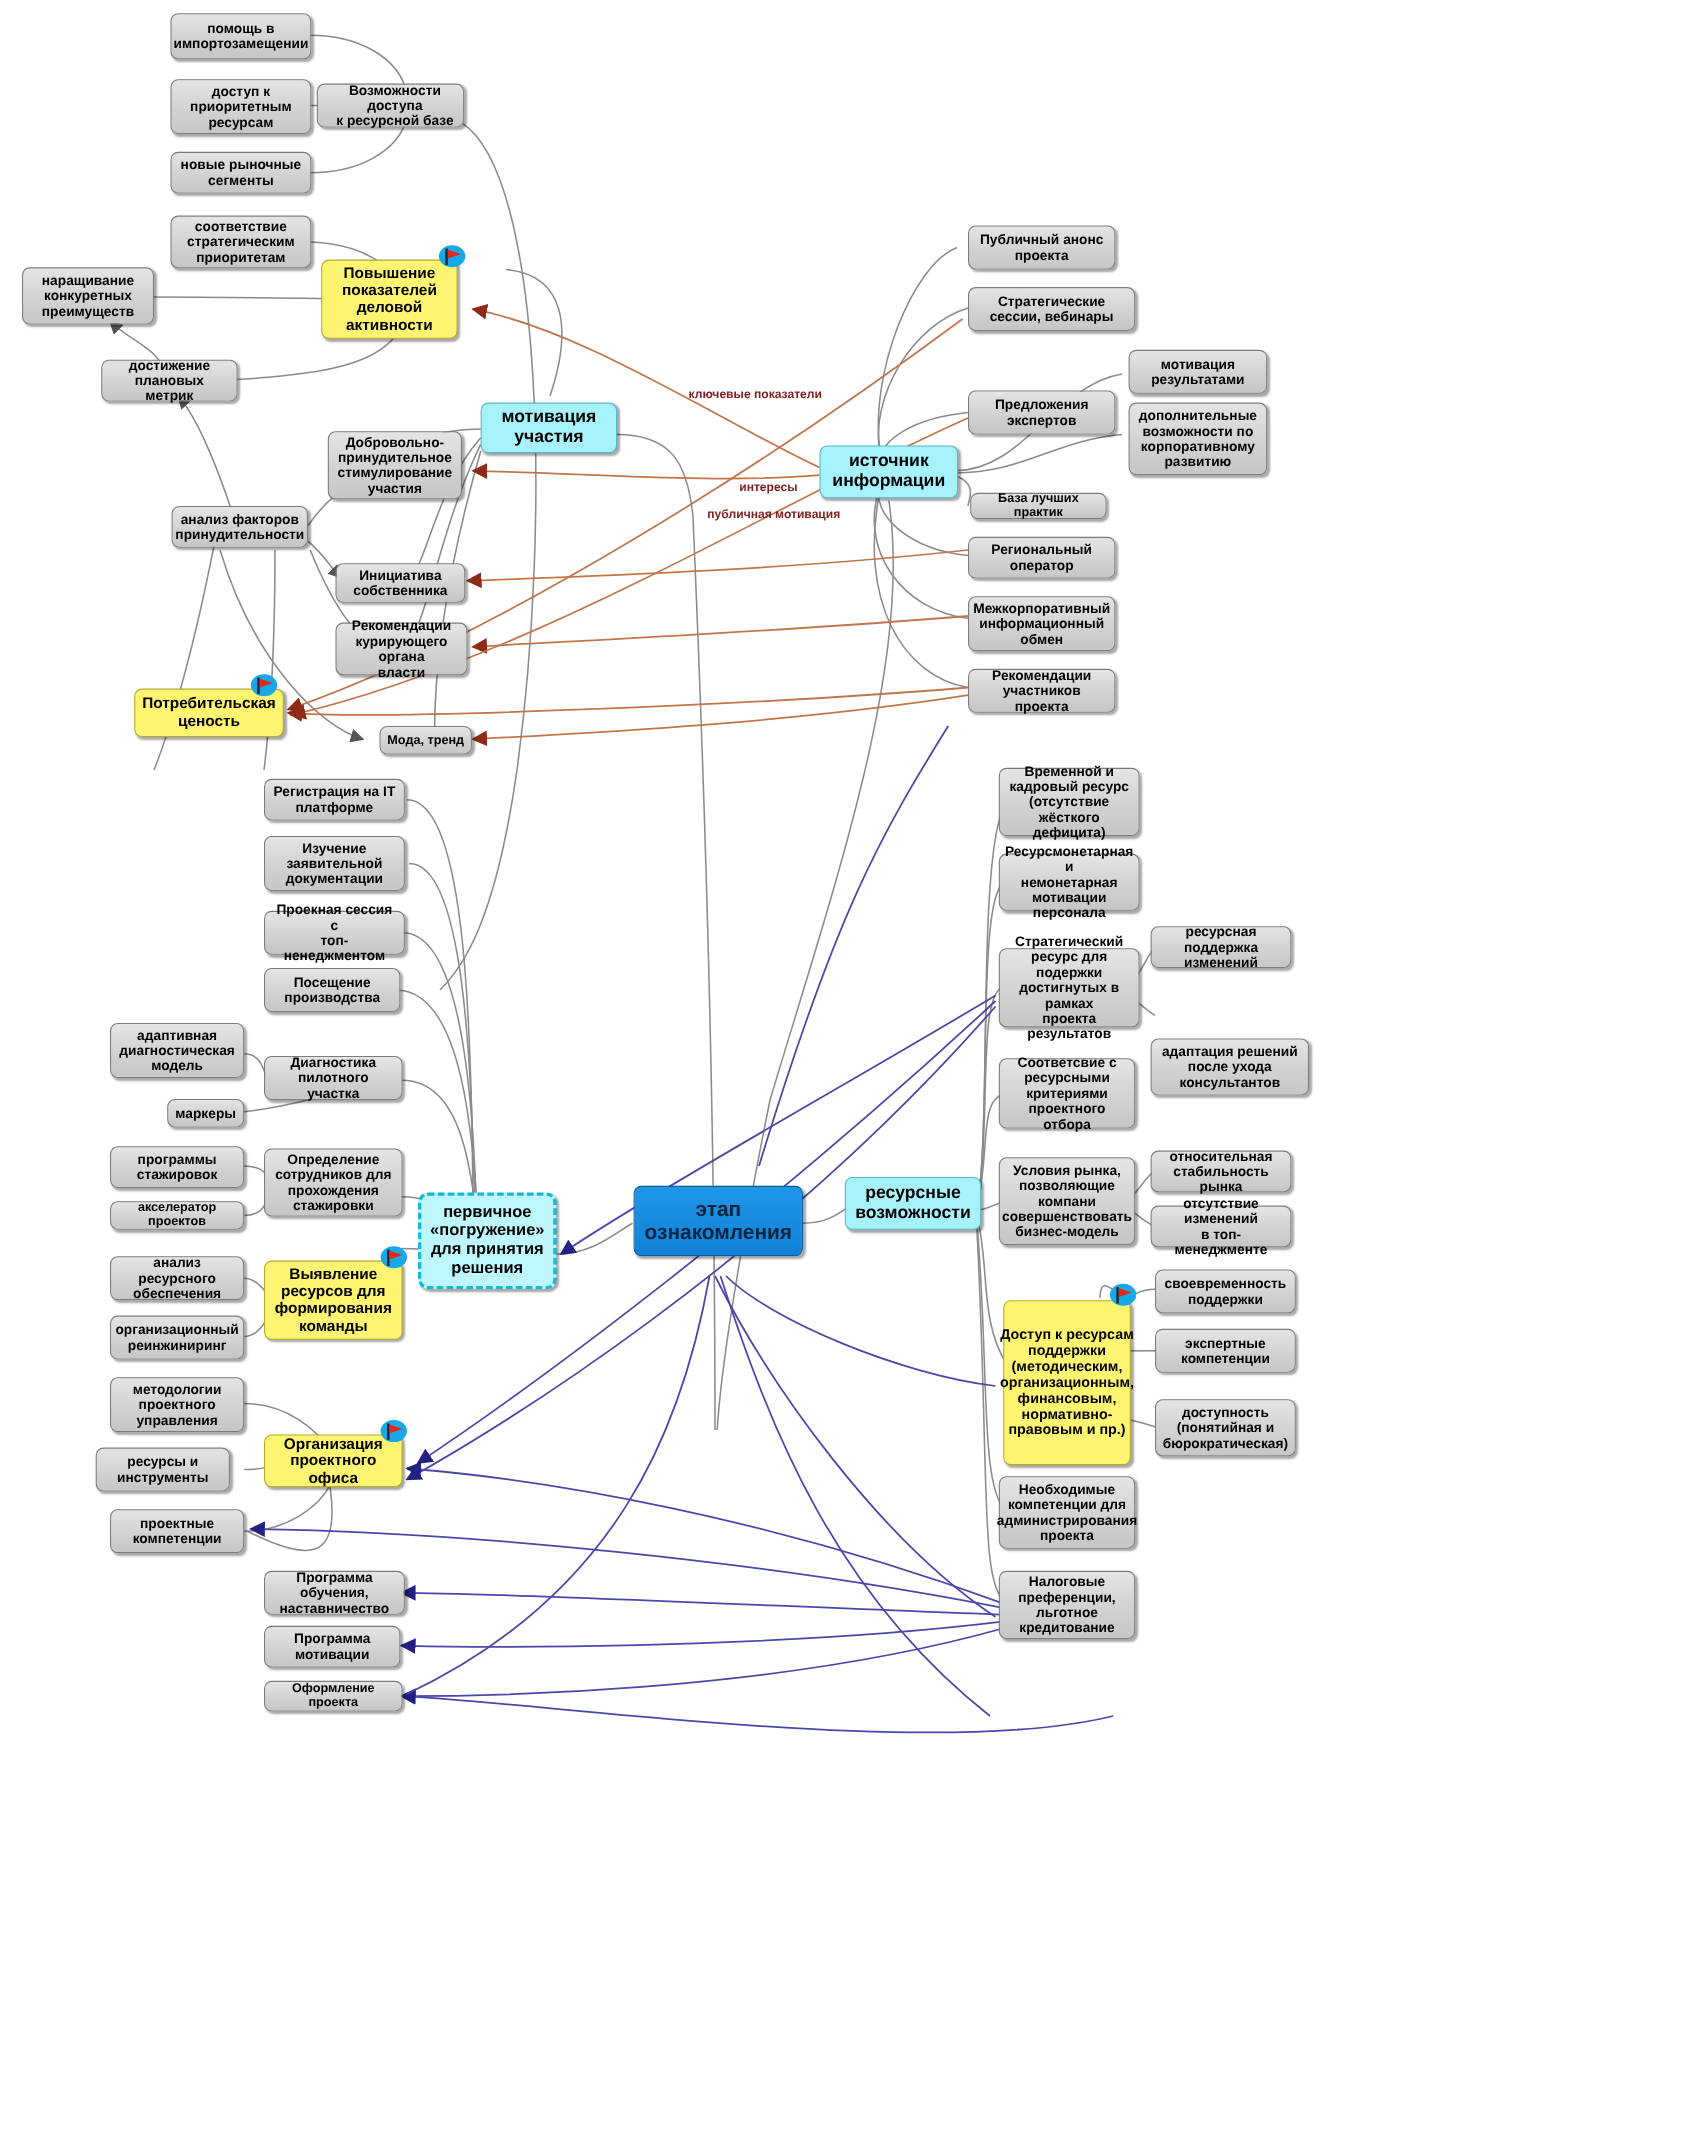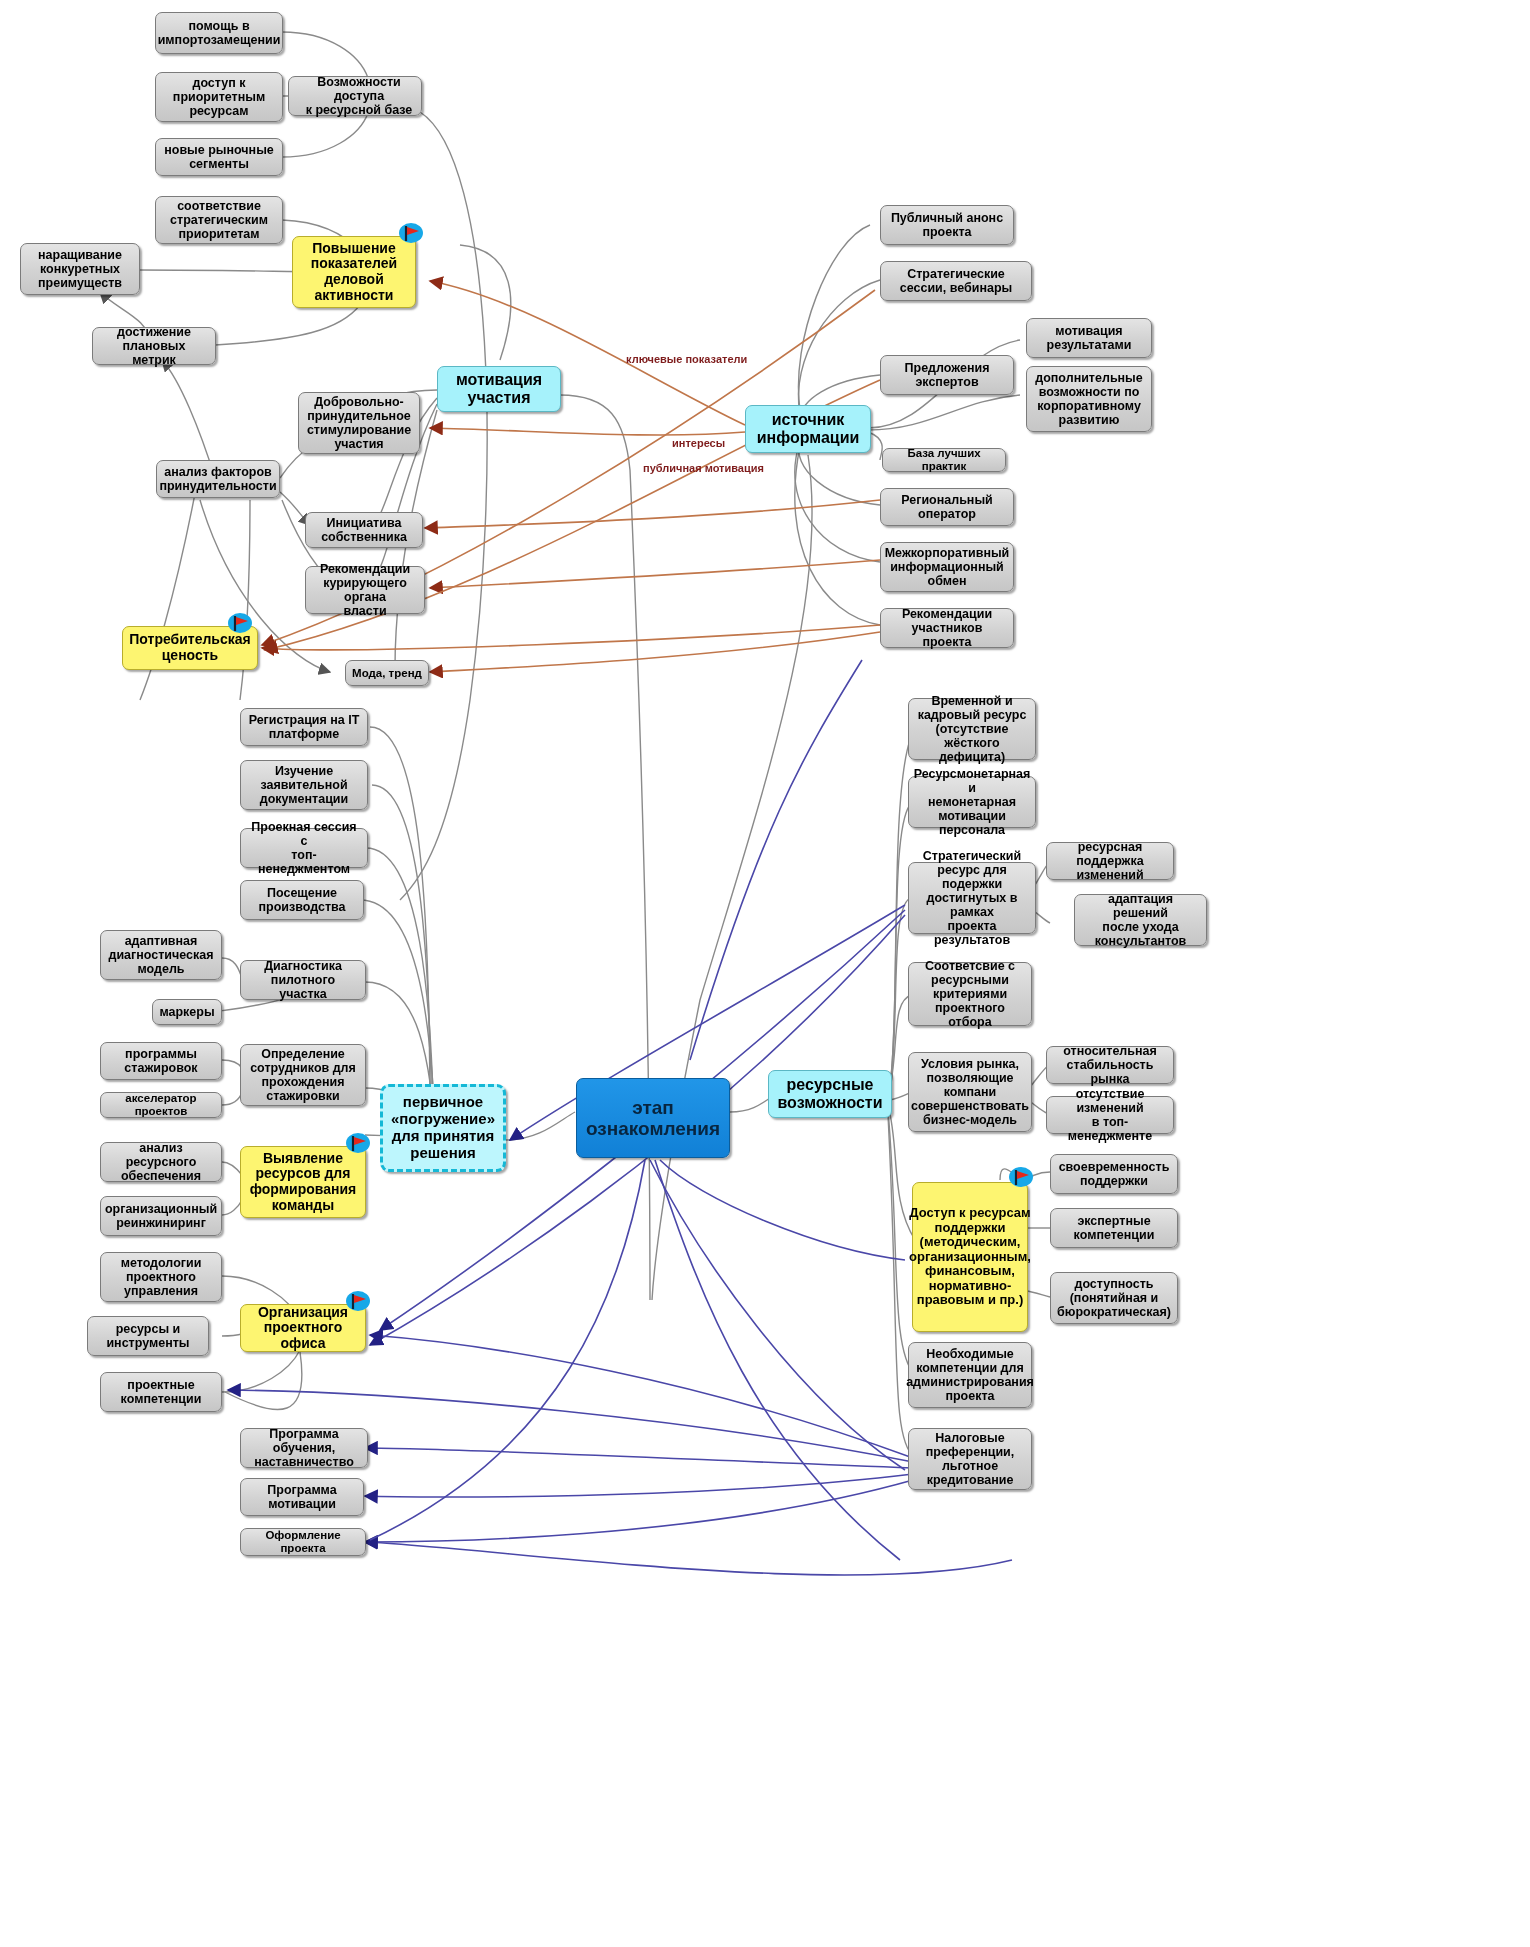--- a/index.html
+++ b/index.html
@@ -270,33 +270,33 @@
   <div class="node n-grey" style="left:100px;top:1372px;width:122px;height:40px;">проектные<br>компетенции</div>
 
   <div class="node n-grey" style="left:240px;top:1428px;width:128px;height:40px;">Программа обучения,<br>наставничество</div>
 
   <div class="node n-grey" style="left:240px;top:1478px;width:124px;height:38px;">Программа<br>мотивации</div>
 
   <div class="node n-grey" style="left:240px;top:1528px;width:126px;height:28px;font-size:11.5px;">Оформление проекта</div>
 
   <div class="node n-cyan-dash" style="left:380px;top:1084px;width:126px;height:88px;">первичное<br>«погружение»<br>для принятия<br>решения</div>
 
-  <div class="node n-blue" style="left:576px;top:1078px;width:154px;height:80px;">этап<br>ознакомления</div>
+  <div class="node n-blue" style="left:576px;top:1078px;width:154px;height:64px;">этап<br>ознакомления</div>
 
   <div class="node n-cyan" style="left:768px;top:1070px;width:124px;height:48px;">ресурсные<br>возможности</div>
 
   <div class="node n-grey" style="left:908px;top:698px;width:128px;height:62px;">Временной и<br>кадровый ресурс<br>(отсутствие жёсткого<br>дефицита)</div>
 
   <div class="node n-grey" style="left:908px;top:776px;width:128px;height:52px;">Ресурсмонетарная и<br>немонетарная<br>мотивации персонала</div>
 
   <div class="node n-grey" style="left:908px;top:862px;width:128px;height:72px;">Стратегический<br>ресурс для подержки<br>достигнутых в рамках<br>проекта результатов</div>
 
   <div class="node n-grey" style="left:1046px;top:842px;width:128px;height:38px;">ресурсная поддержка<br>изменений</div>
 
-  <div class="node n-grey" style="left:1046px;top:894px;width:133px;height:52px;margin-left:28px;">адаптация решений<br>после ухода<br>консультантов</div>
+  <div class="node n-grey" style="left:1046px;top:944px;width:144px;height:52px;">адаптация решений<br>после ухода<br>консультантов</div>
 
   <div class="node n-grey" style="left:908px;top:962px;width:124px;height:64px;">Соответсвие с<br>ресурсными<br>критериями<br>проектного отбора</div>
 
   <div class="node n-grey" style="left:908px;top:1052px;width:124px;height:80px;">Условия рынка,<br>позволяющие<br>компани<br>совершенствовать<br>бизнес-модель</div>
 
   <div class="node n-grey" style="left:1046px;top:1046px;width:128px;height:38px;">относительная<br>стабильность рынка</div>
 
   <div class="node n-grey" style="left:1046px;top:1096px;width:128px;height:38px;">отсутствие изменений<br>в топ-менеджменте</div>
 
   <div class="node n-grey" style="left:1050px;top:1154px;width:128px;height:40px;">своевременность<br>поддержки</div>

